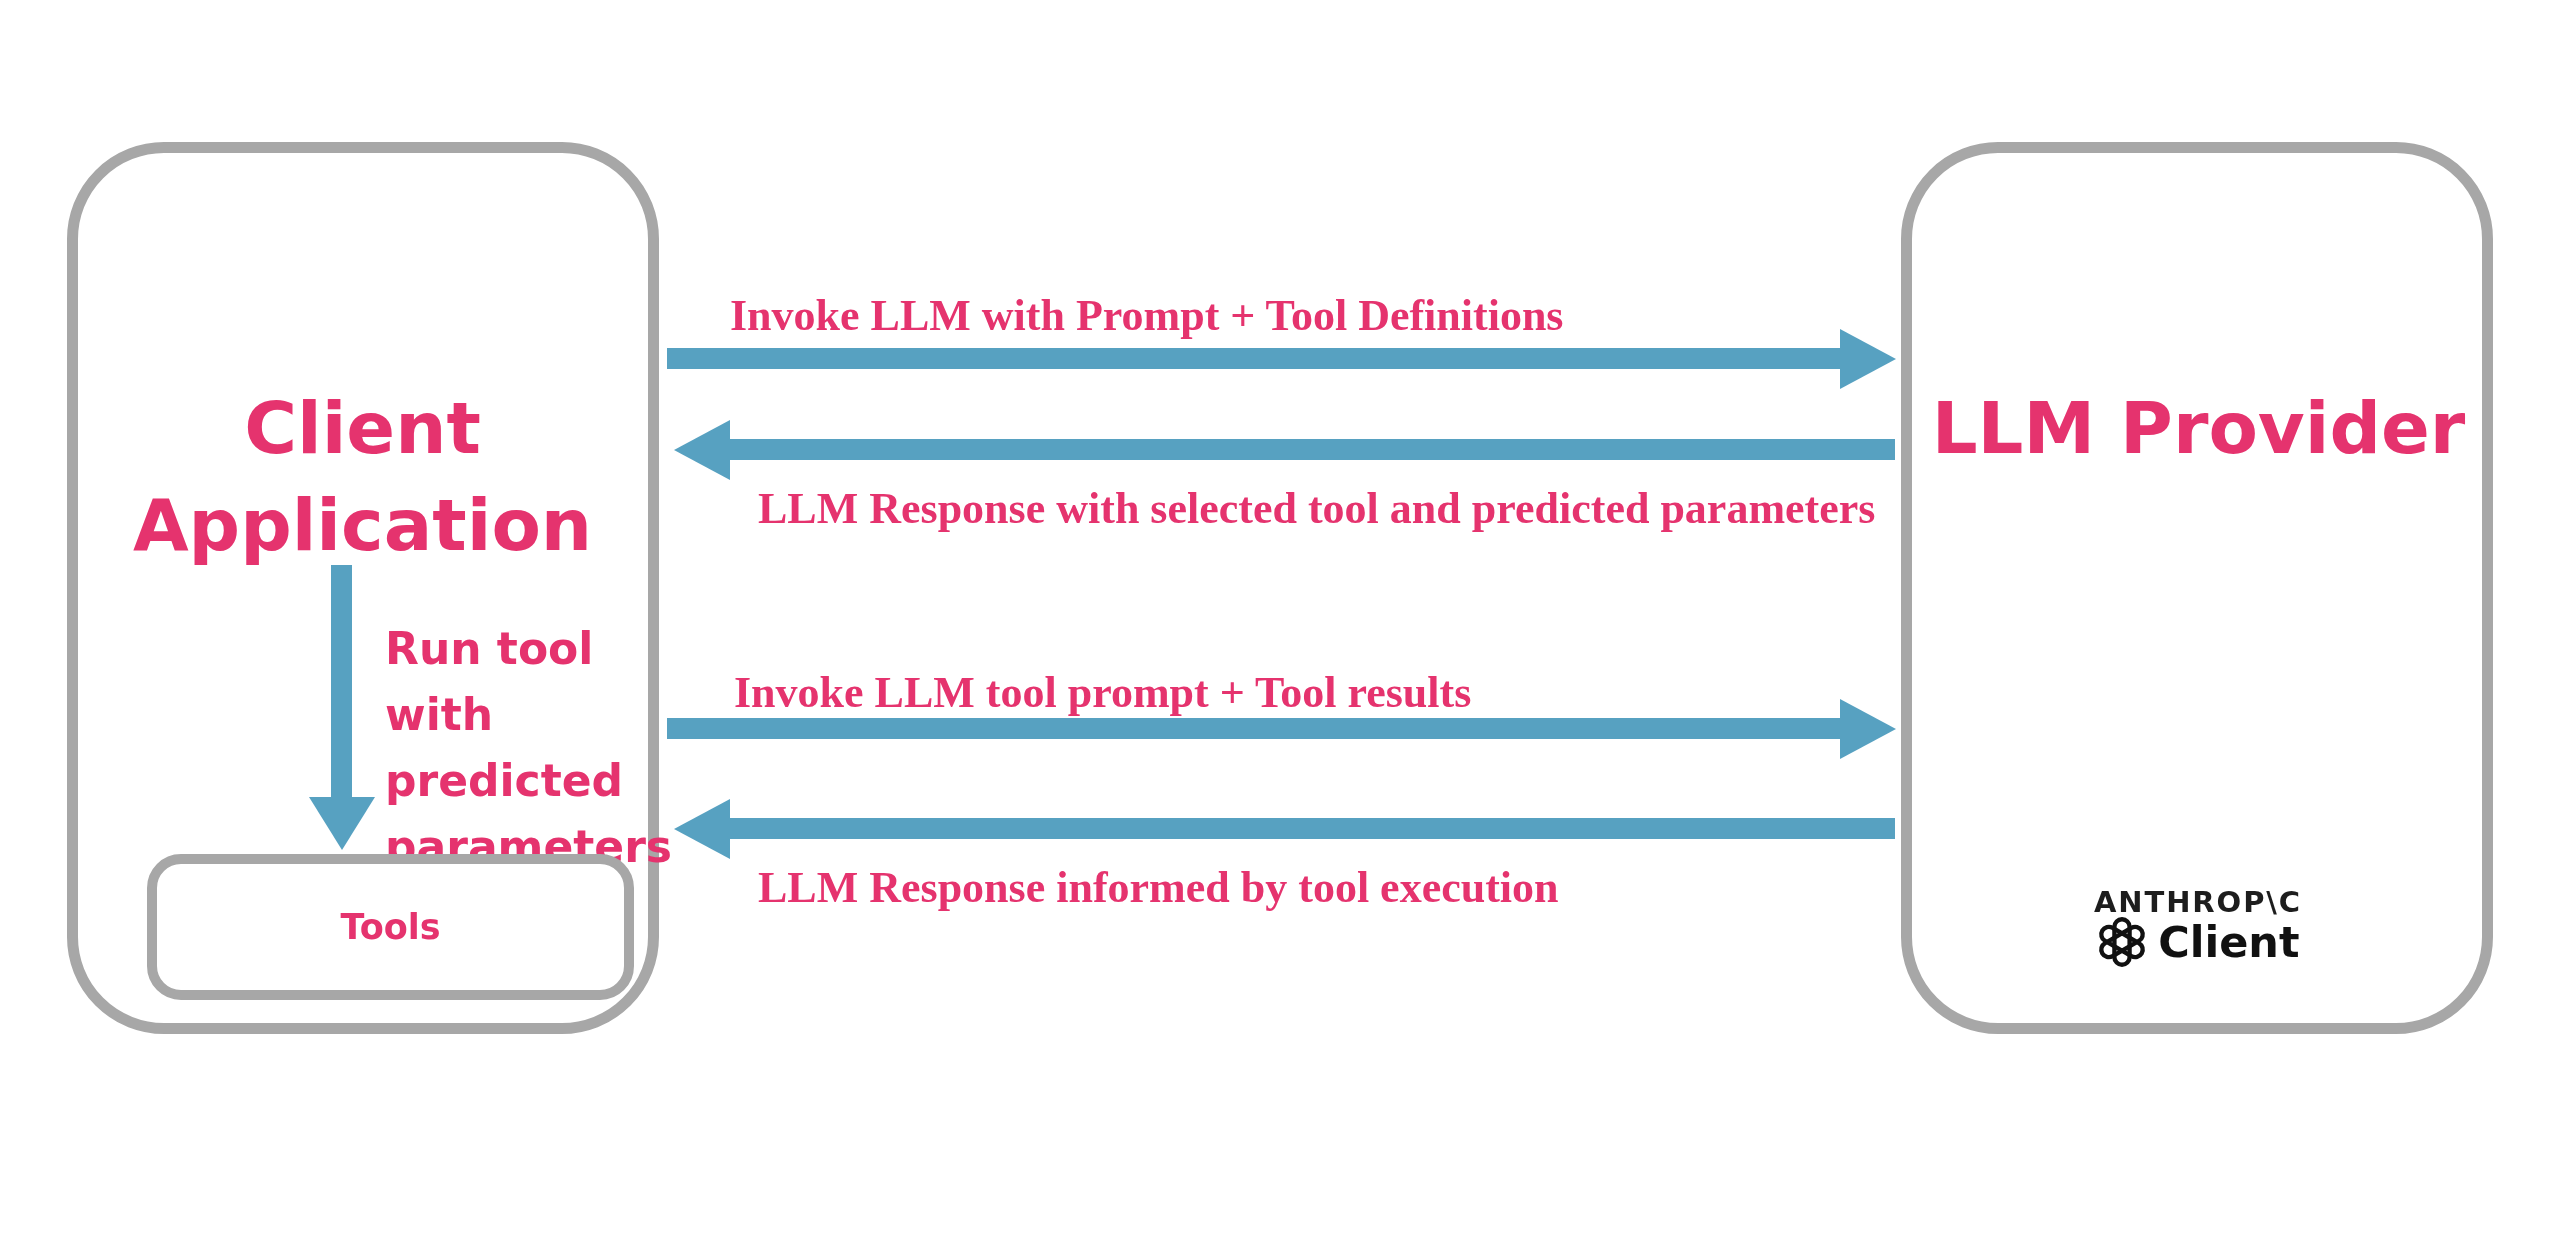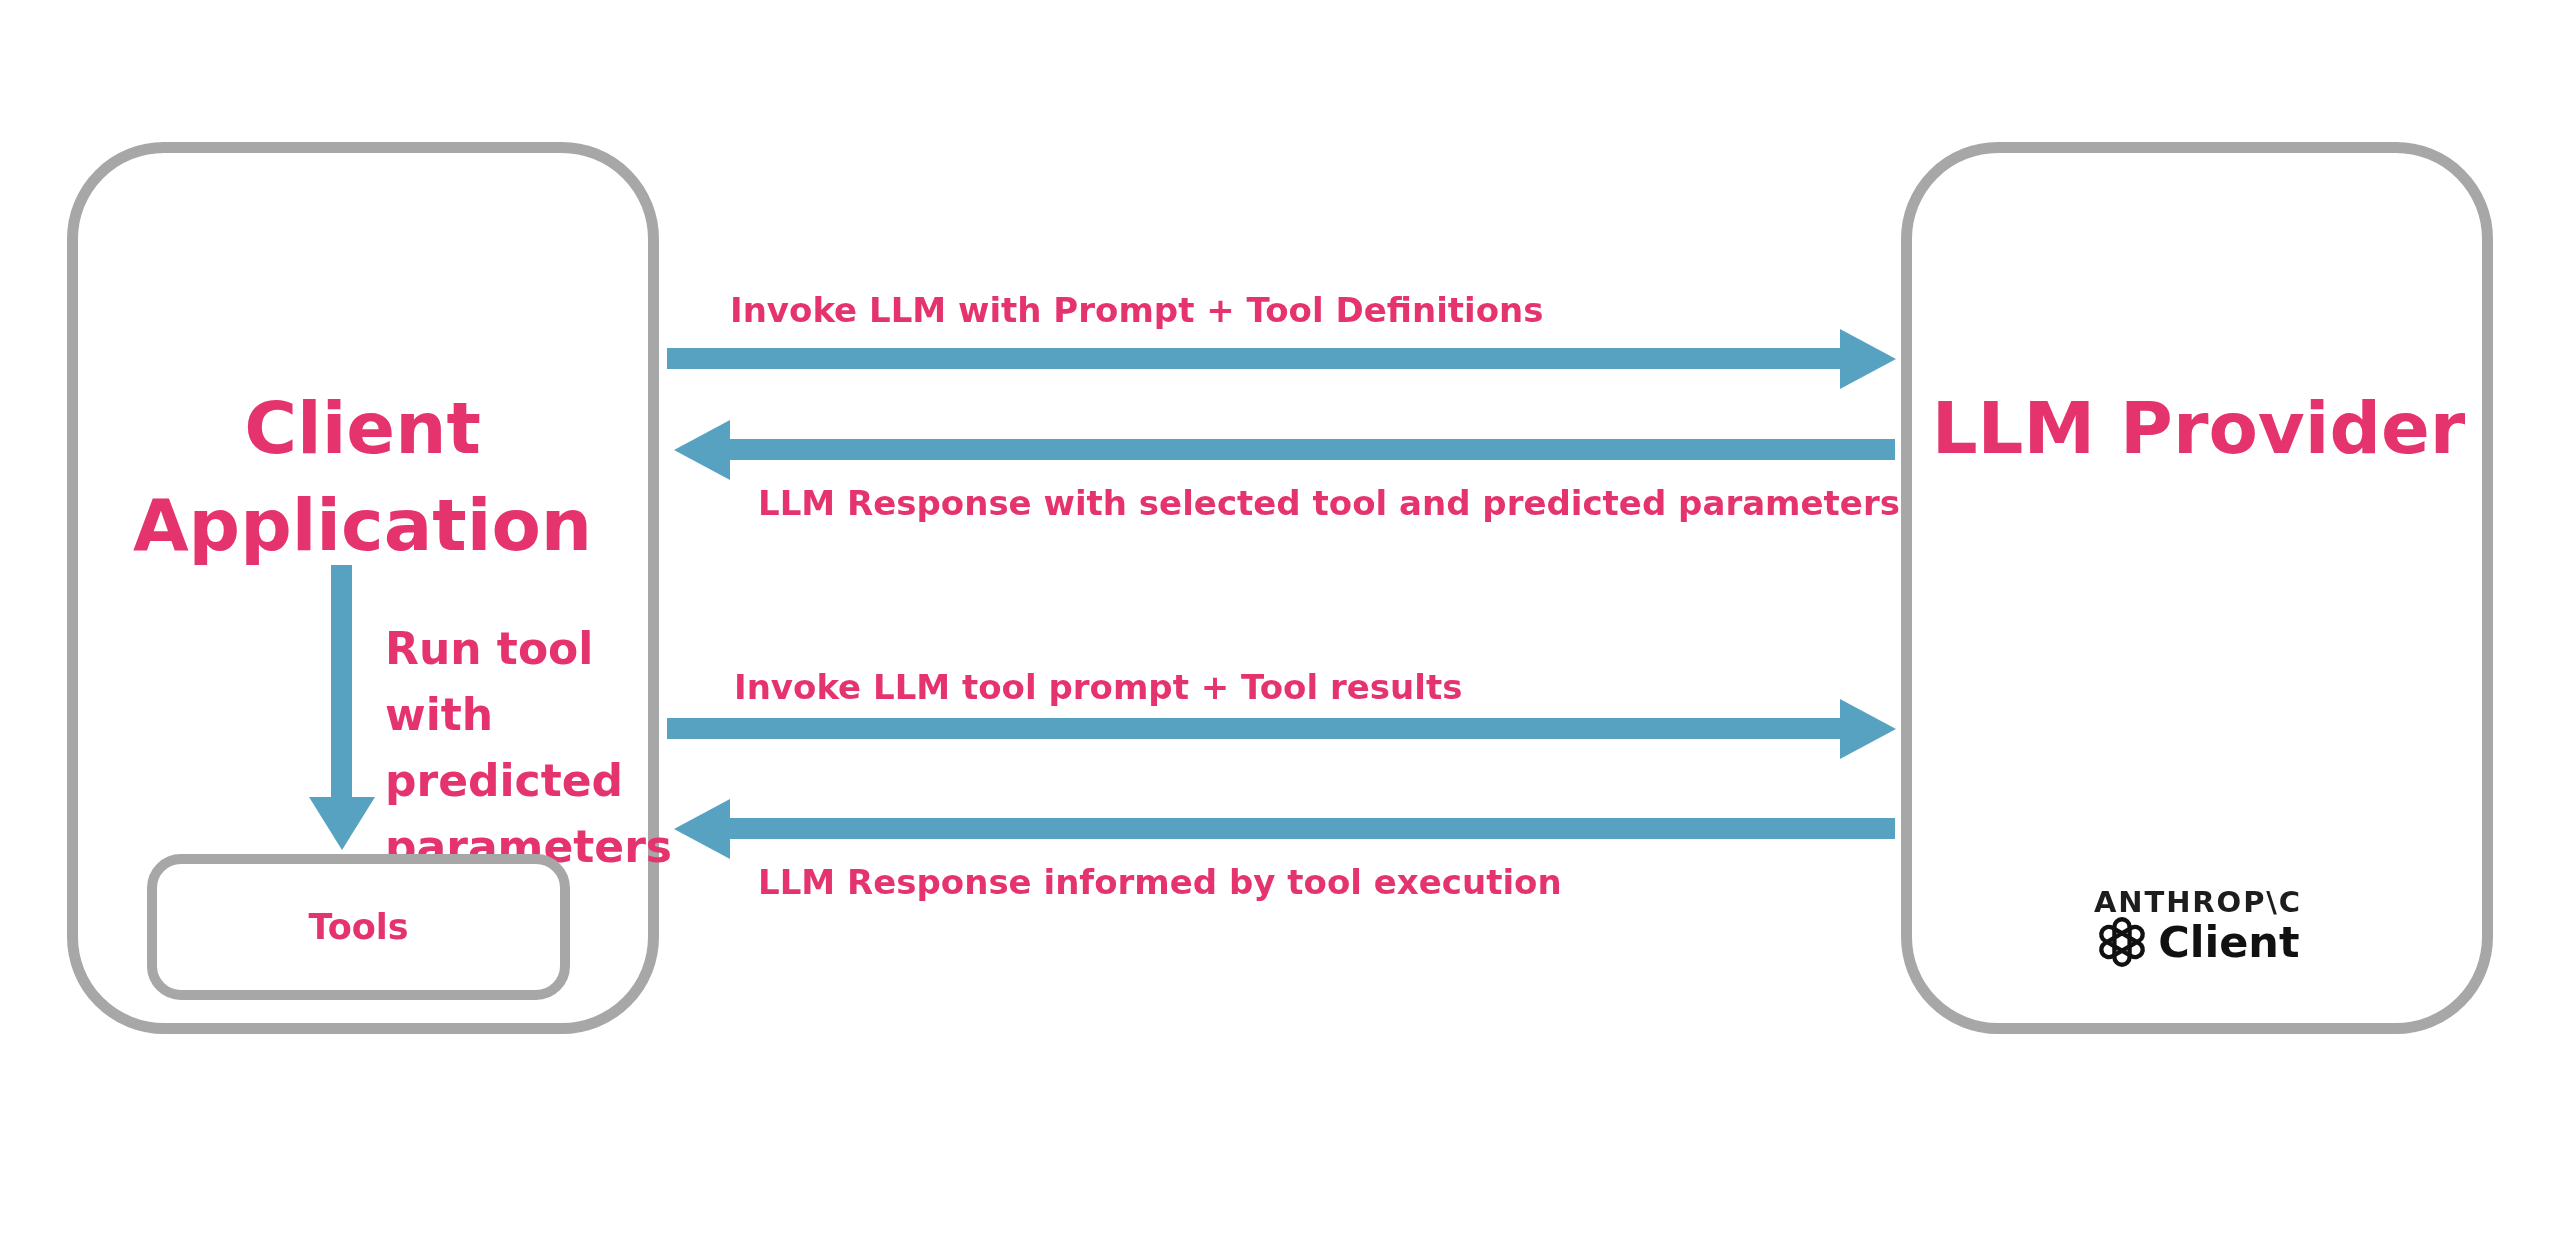--- a/index.html
+++ b/index.html
@@ -28,23 +28,24 @@
     text-align:center;
     font-weight:bold;
     font-size:72px;
     line-height:1.35;
     color:var(--pink);
     margin-top:8px;
   }
   .arrow-label{
     position:absolute;
     font-weight:bold;
-    font-size:34px;
+    font-size:44px;
     color:var(--pink);
     white-space:nowrap;
+    font-family:Liberation Serif, serif;
   }
   .note{
     position:absolute;
     font-weight:bold;
     font-size:44px;
     line-height:1.5;
     color:var(--pink);
   }
 
   
@@ -119,21 +120,21 @@
 
   <div class="box-title" style="left:92px;top:372px;width:541px;">Client Application</div>
 
   <div class="v-arrow" style="left:309px;top:565px;height:285px;">
     <div class="shaft" style="height:232px;"></div>
     <div class="head" style="top:232px;"></div>
   </div>
 
   <div class="note" style="left:385px;top:616px;width:285px;">Run tool with predicted parameters</div>
 
-  <div class="tools-box" style="left:147px;top:854px;width:423px;height:146px;">
+  <div class="tools-box" style="left:147px;top:854px;width:487px;height:146px;">
     <span>Tools</span>
   </div>
 
   <div class="big-box" style="left:1901px;top:142px;width:592px;height:892px;"></div>
 
   <div class="box-title" style="left:1928px;top:372px;width:541px;">LLM Provider</div>
 
   <div class="anthropic-logo" style="left:1971px;top:848px;width:454px;">ANTHROP\C</div>
 
   <div class="openai-logo" style="left:1971px;top:916px;width:454px;">

